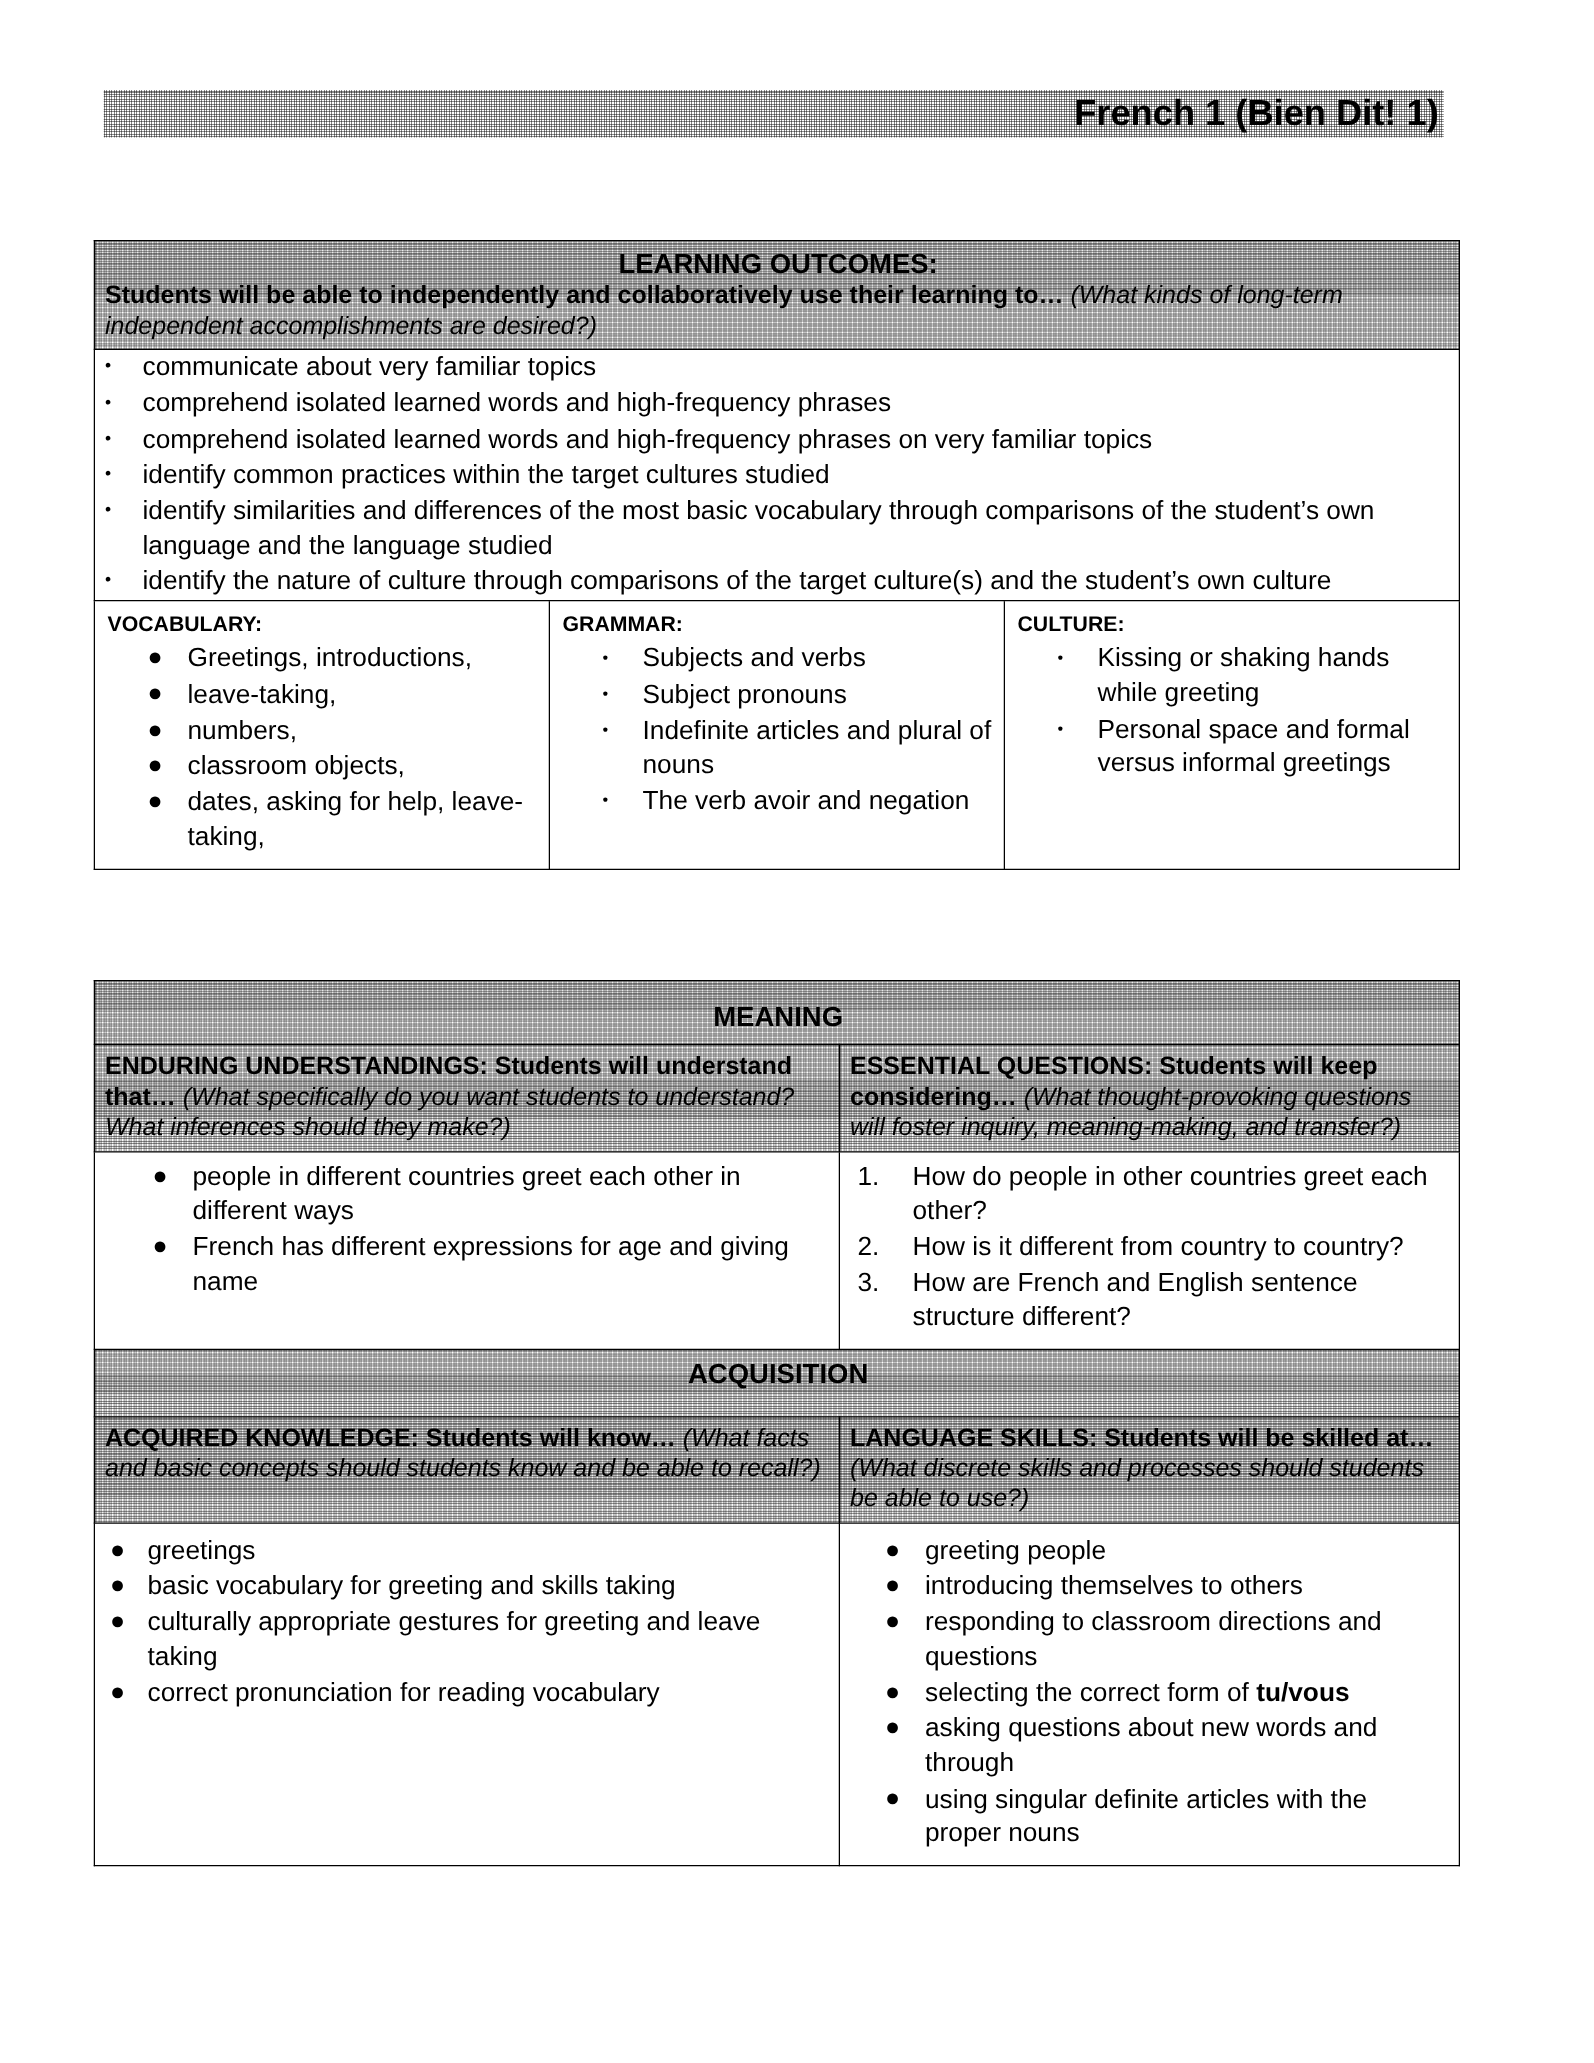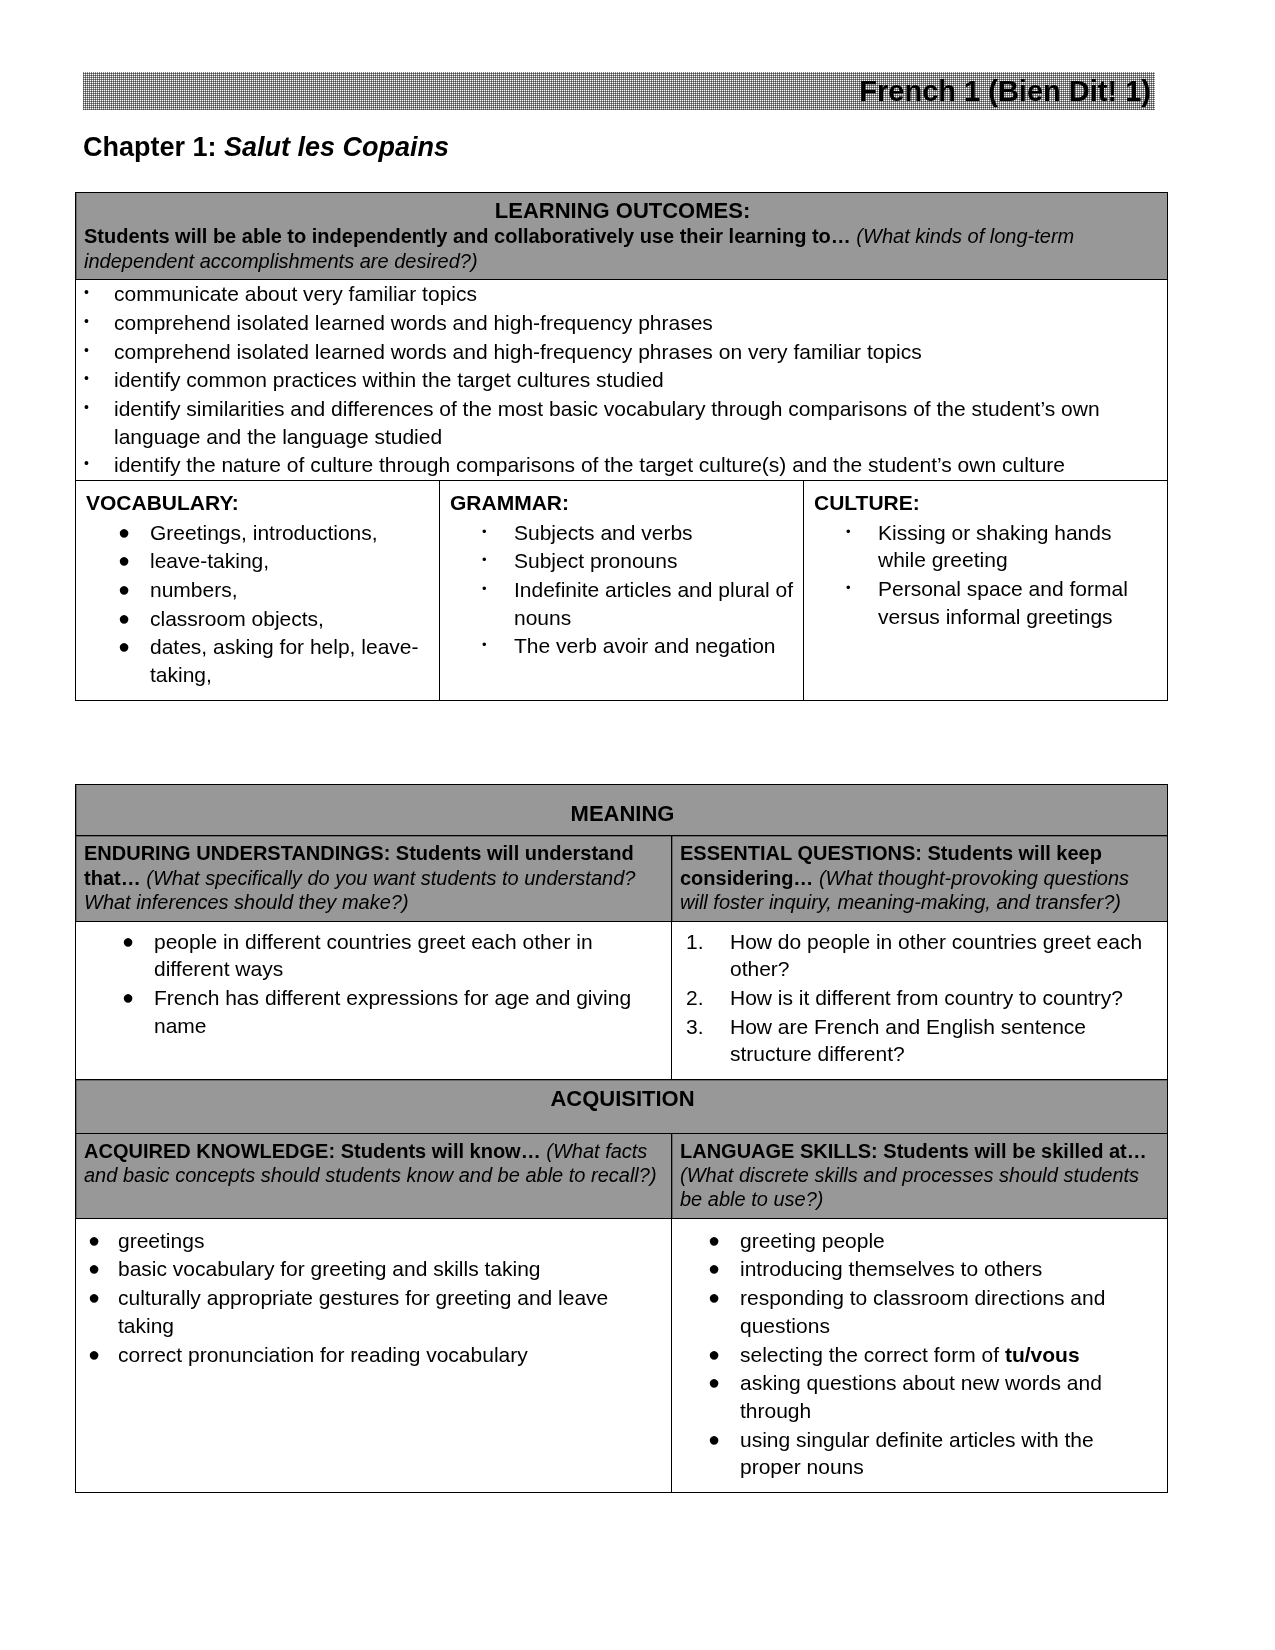--- a/index.html
+++ b/index.html
@@ -94,21 +94,21 @@
   }
 
   .body-cell {
     padding: 8px 10px 10px 10px;
     font-size: 21px;
     line-height: 1.30;
   }
   .body-cell.tight { padding-top: 6px; }
 
   .col-head {
-    font-size: 21px;
+    font-size: 17px;
     font-weight: bold;
     display: block;
     margin: 0 0 2px 0;
   }
 
   
   ul.bl, ol.nl {
     margin: 0;
     padding: 0 0 0 0;
     list-style: none;
@@ -155,24 +155,20 @@
 </style>
 </head>
 <body>
 
 <div class="page">
 
   <div class="banner shade">
     <span class="banner-title">French 1 (Bien Dit! 1)</span>
   </div>
 
-  <div class="chapter-line">
-    <span class="chapter-label">Chapter 1:</span>
-    <span class="chapter-name">Salut les Copains</span>
-  </div>
 
   <table class="doc tbl-outcomes">
     <colgroup>
       <col style="width:364px">
       <col style="width:364px">
       <col style="width:364px">
     </colgroup>
     <tbody>
 
       <tr>

